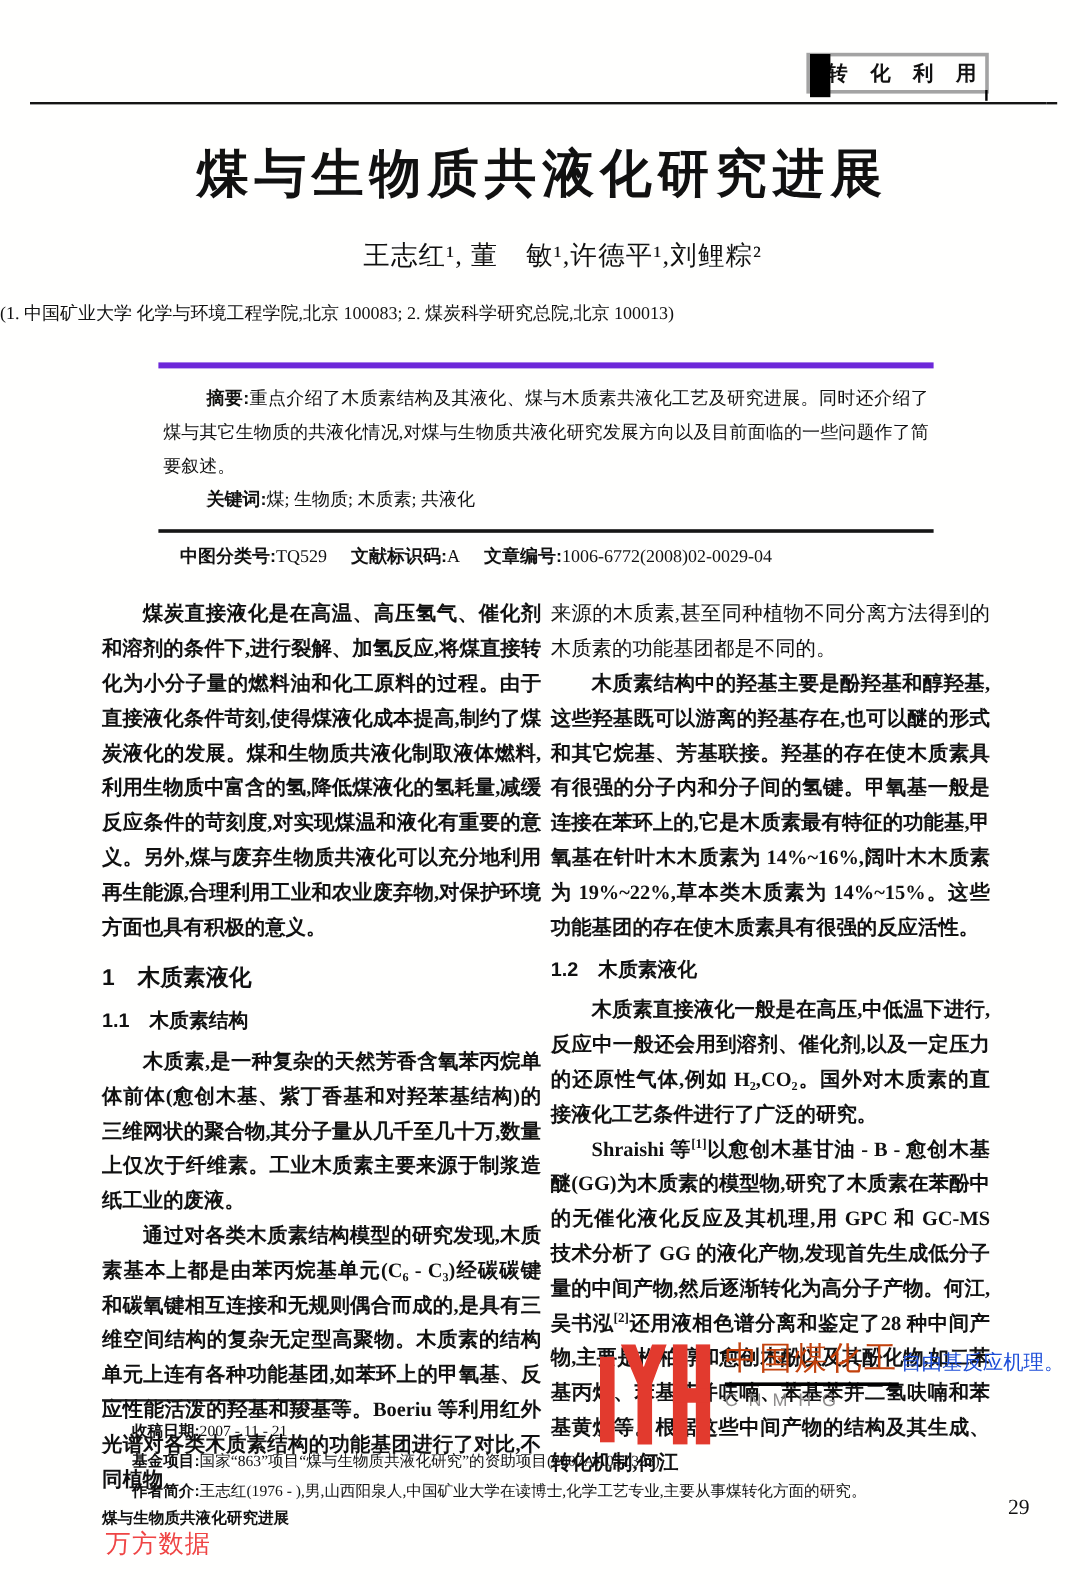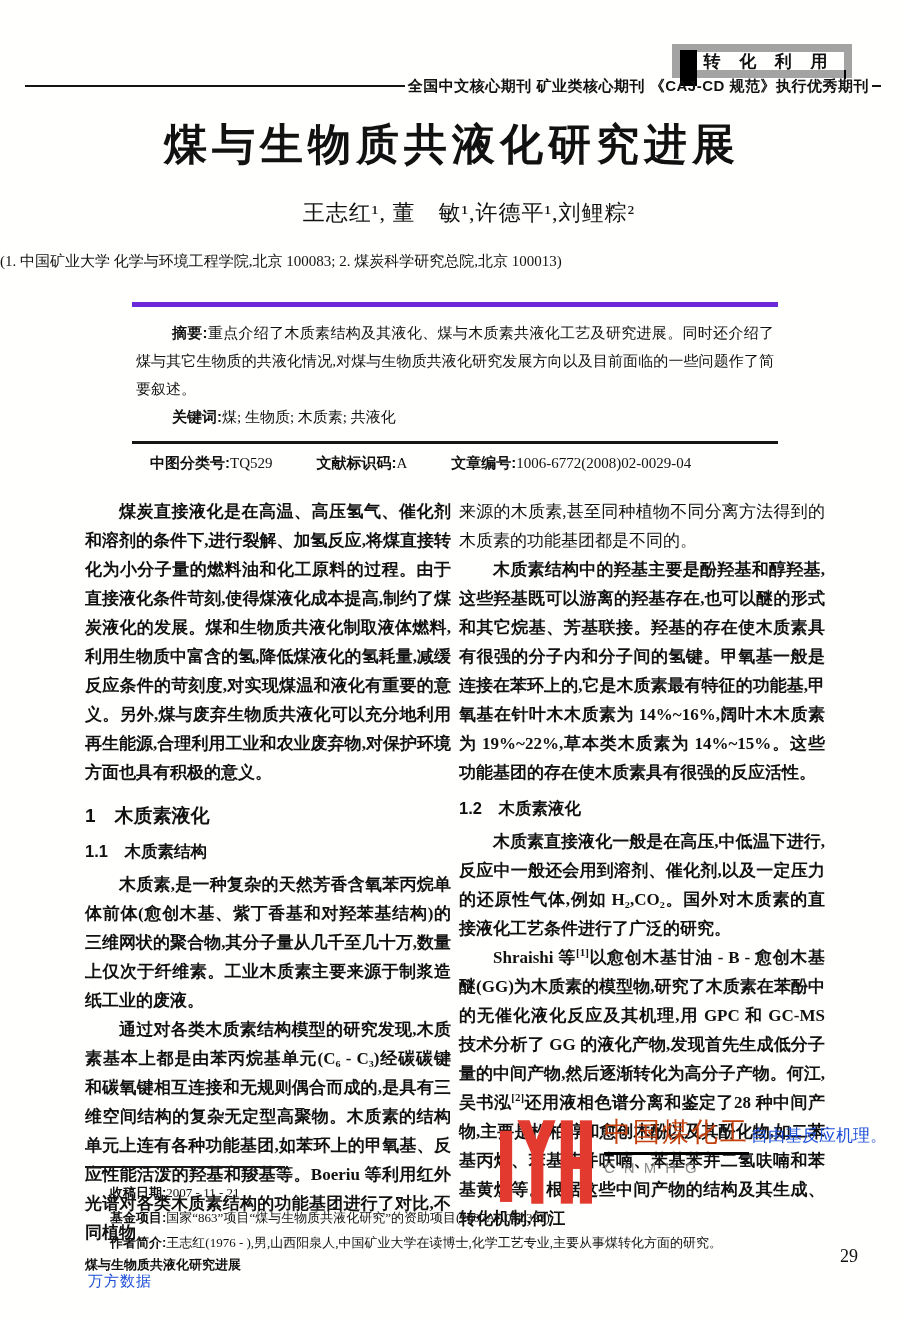--- a/index.html
+++ b/index.html
@@ -9,22 +9,22 @@
     font-family:"Liberation Serif","DejaVu Serif",serif;
     color:#111;
     position:relative;
     overflow:hidden;
   }
   .page{position:absolute;inset:0;background:#fffffe;}
   .sans{font-family:"Liberation Sans","DejaVu Sans",sans-serif;}
 
   
   .cat-box{
-    position:absolute;left:672px;top:44px;width:180px;height:34px;
-    border:8px solid #a3a3a3;box-sizing:border-box;
+    position:absolute;left:672px;top:44px;width:152px;height:34px;
+    border:3px solid #a3a3a3;box-sizing:border-box;
     display:flex;align-items:center;justify-content:center;
   }
   .cat-tab{
     position:absolute;left:0;top:-2px;width:17px;height:36px;background:#000;
   }
   .cat-label{
     font-weight:bold;font-size:17px;letter-spacing:7px;margin-left:14px;white-space:nowrap;
   }
   .cat-drop{
     position:absolute;right:-2px;bottom:-9px;width:2px;height:9px;background:#000;
@@ -61,21 +61,21 @@
     box-sizing:border-box;padding:12px 4px 10px 4px;
     font-size:15px;line-height:28px;
   }
   .abstract-box p{margin:0;text-align:justify;}
   .abstract-text{text-indent:2.4em;}
   .kw-line{text-indent:2.4em;}
   .blabel{font-weight:bold;font-family:"Liberation Sans","DejaVu Sans",sans-serif;}
 
   
   .meta-row{
-    position:absolute;left:150px;top:454px;display:flex;gap:44px;
+    position:absolute;left:150px;top:454px;display:flex;gap:20px;
     font-size:15px;white-space:nowrap;
   }
 
   
   .col{
     position:absolute;top:497px;width:366px;
     font-size:17px;line-height:29px;text-align:justify;
   }
   .col-left{left:85px;}
   .col-right{left:459px;}
@@ -119,37 +119,36 @@
 
   
   .running-title{
     position:absolute;left:85px;top:1256px;
     font-family:"Liberation Sans","DejaVu Sans",sans-serif;
     font-weight:bold;font-size:13px;
   }
   .wanfang{
     position:absolute;left:88px;top:1272px;
     font-family:Liberation Sans, sans-serif;
-    color:#1d4ed8;font-size:15px;letter-spacing:1px;
+    color:#ef4444;font-size:21px;letter-spacing:1px;
   }
   .page-num{position:absolute;left:840px;top:1246px;font-size:18px;}
 </style>
 </head>
 <body>
 
 <div class="page">
 
   <div class="cat-box">
     <span class="cat-tab"></span>
     <span class="cat-label sans">转 化 利 用</span>
     <span class="cat-drop"></span>
   </div>
   <div class="header-line">
     <span class="rule-seg"></span>
-    <span class="journal-line sans">全国中文核心期刊  矿业类核心期刊 《CAJ-CD 规范》执行优秀期刊</span>
     <span class="rule-end"></span>
   </div>
 
   <div class="title">煤与生物质共液化研究进展</div>
   <div class="authors">王志红¹, 董　敏¹,许德平¹,刘鲤粽²</div>
   <div class="affiliation">(1. 中国矿业大学  化学与环境工程学院,北京 100083; 2. 煤炭科学研究总院,北京 100013)</div>
 
   <div class="abstract-box">
     <p class="abstract-text"><span class="blabel">摘要:</span><span>重点介绍了木质素结构及其液化、煤与木质素共液化工艺及研究进展。同时还介绍了煤与其它生物质的共液化情况,对煤与生物质共液化研究发展方向以及目前面临的一些问题作了简要叙述。</span></p>
     <p class="kw-line"><span class="blabel">关键词:</span><span>煤; 生物质; 木质素; 共液化</span></p>

